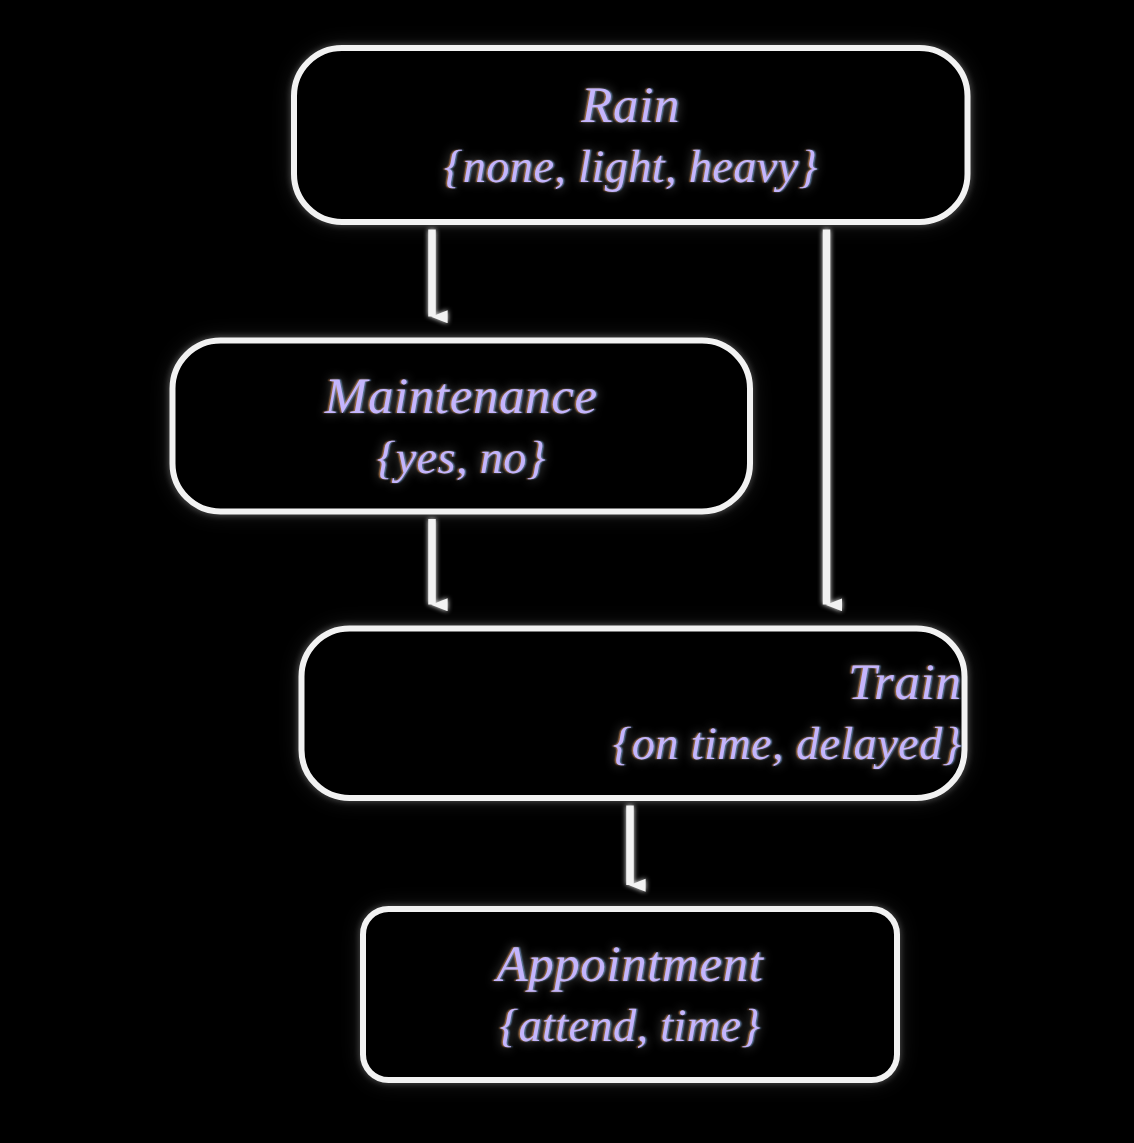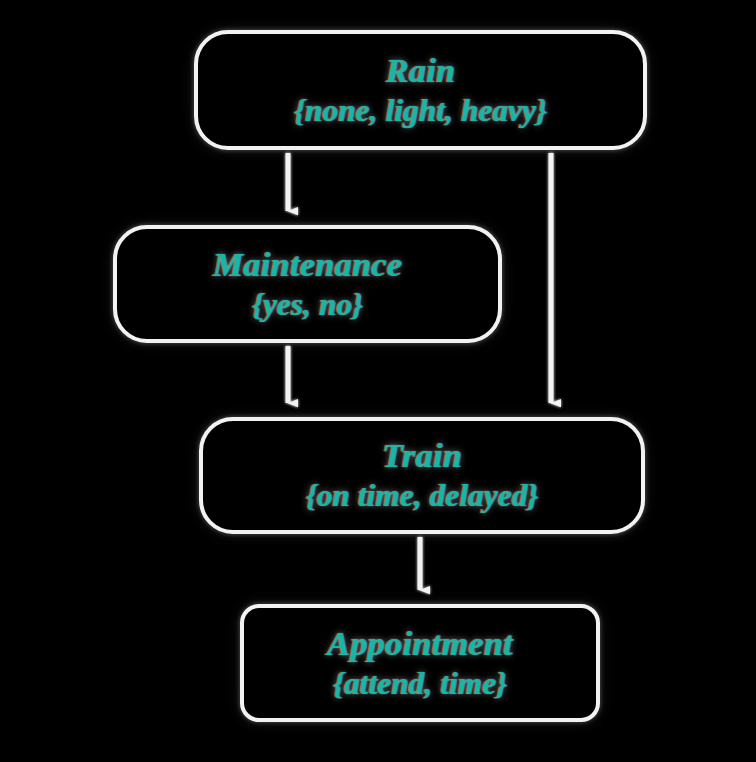--- a/index.html
+++ b/index.html
@@ -44,43 +44,43 @@
     align-items: center;
     justify-content: center;
     text-align: center;
     box-shadow: 0 0 5px rgba(255,255,255,0.30),
                 0 0 14px rgba(255,255,255,0.10);
   }
 
   .node-title,
   .node-domain {
     display: block;
-    color: #14b8a6;
+    color: #c4b5fd;
     font-style: italic;
-    font-weight: 700;
+    font-weight: 400;
     line-height: 1.02;
     white-space: nowrap;
     text-shadow:
       -1px 0 1px rgba(255,170,100,0.55),
        1px 0 1px rgba(140,190,255,0.55),
        0 0 7px rgba(255,255,255,0.45);
   }
 
   .node-title   { font-size: 34px; letter-spacing: 0.4px; }
   .node-domain  { font-size: 31px; letter-spacing: 0.2px; margin-top: 6px; }
 
   
   #node-rain {
     left: 194px;  top: 30px;  width: 453px; height: 120px;
   }
   #node-maintenance {
     left: 113px;   top: 225px; width: 389px; height: 118px;
   }
   #node-train {
-    left: 199px;  top: 417px; width: 446px; height: 117px;
+    left: 199px;  top: 417px; width: 446px; height: 117px; align-items: flex-end;
   }
   #node-appointment {
     left: 240px;  top: 604px; width: 360px; height: 118px; border-radius: 19px;
   }
 </style>
 </head>
 <body>
 
 <div id="canvas">
 

